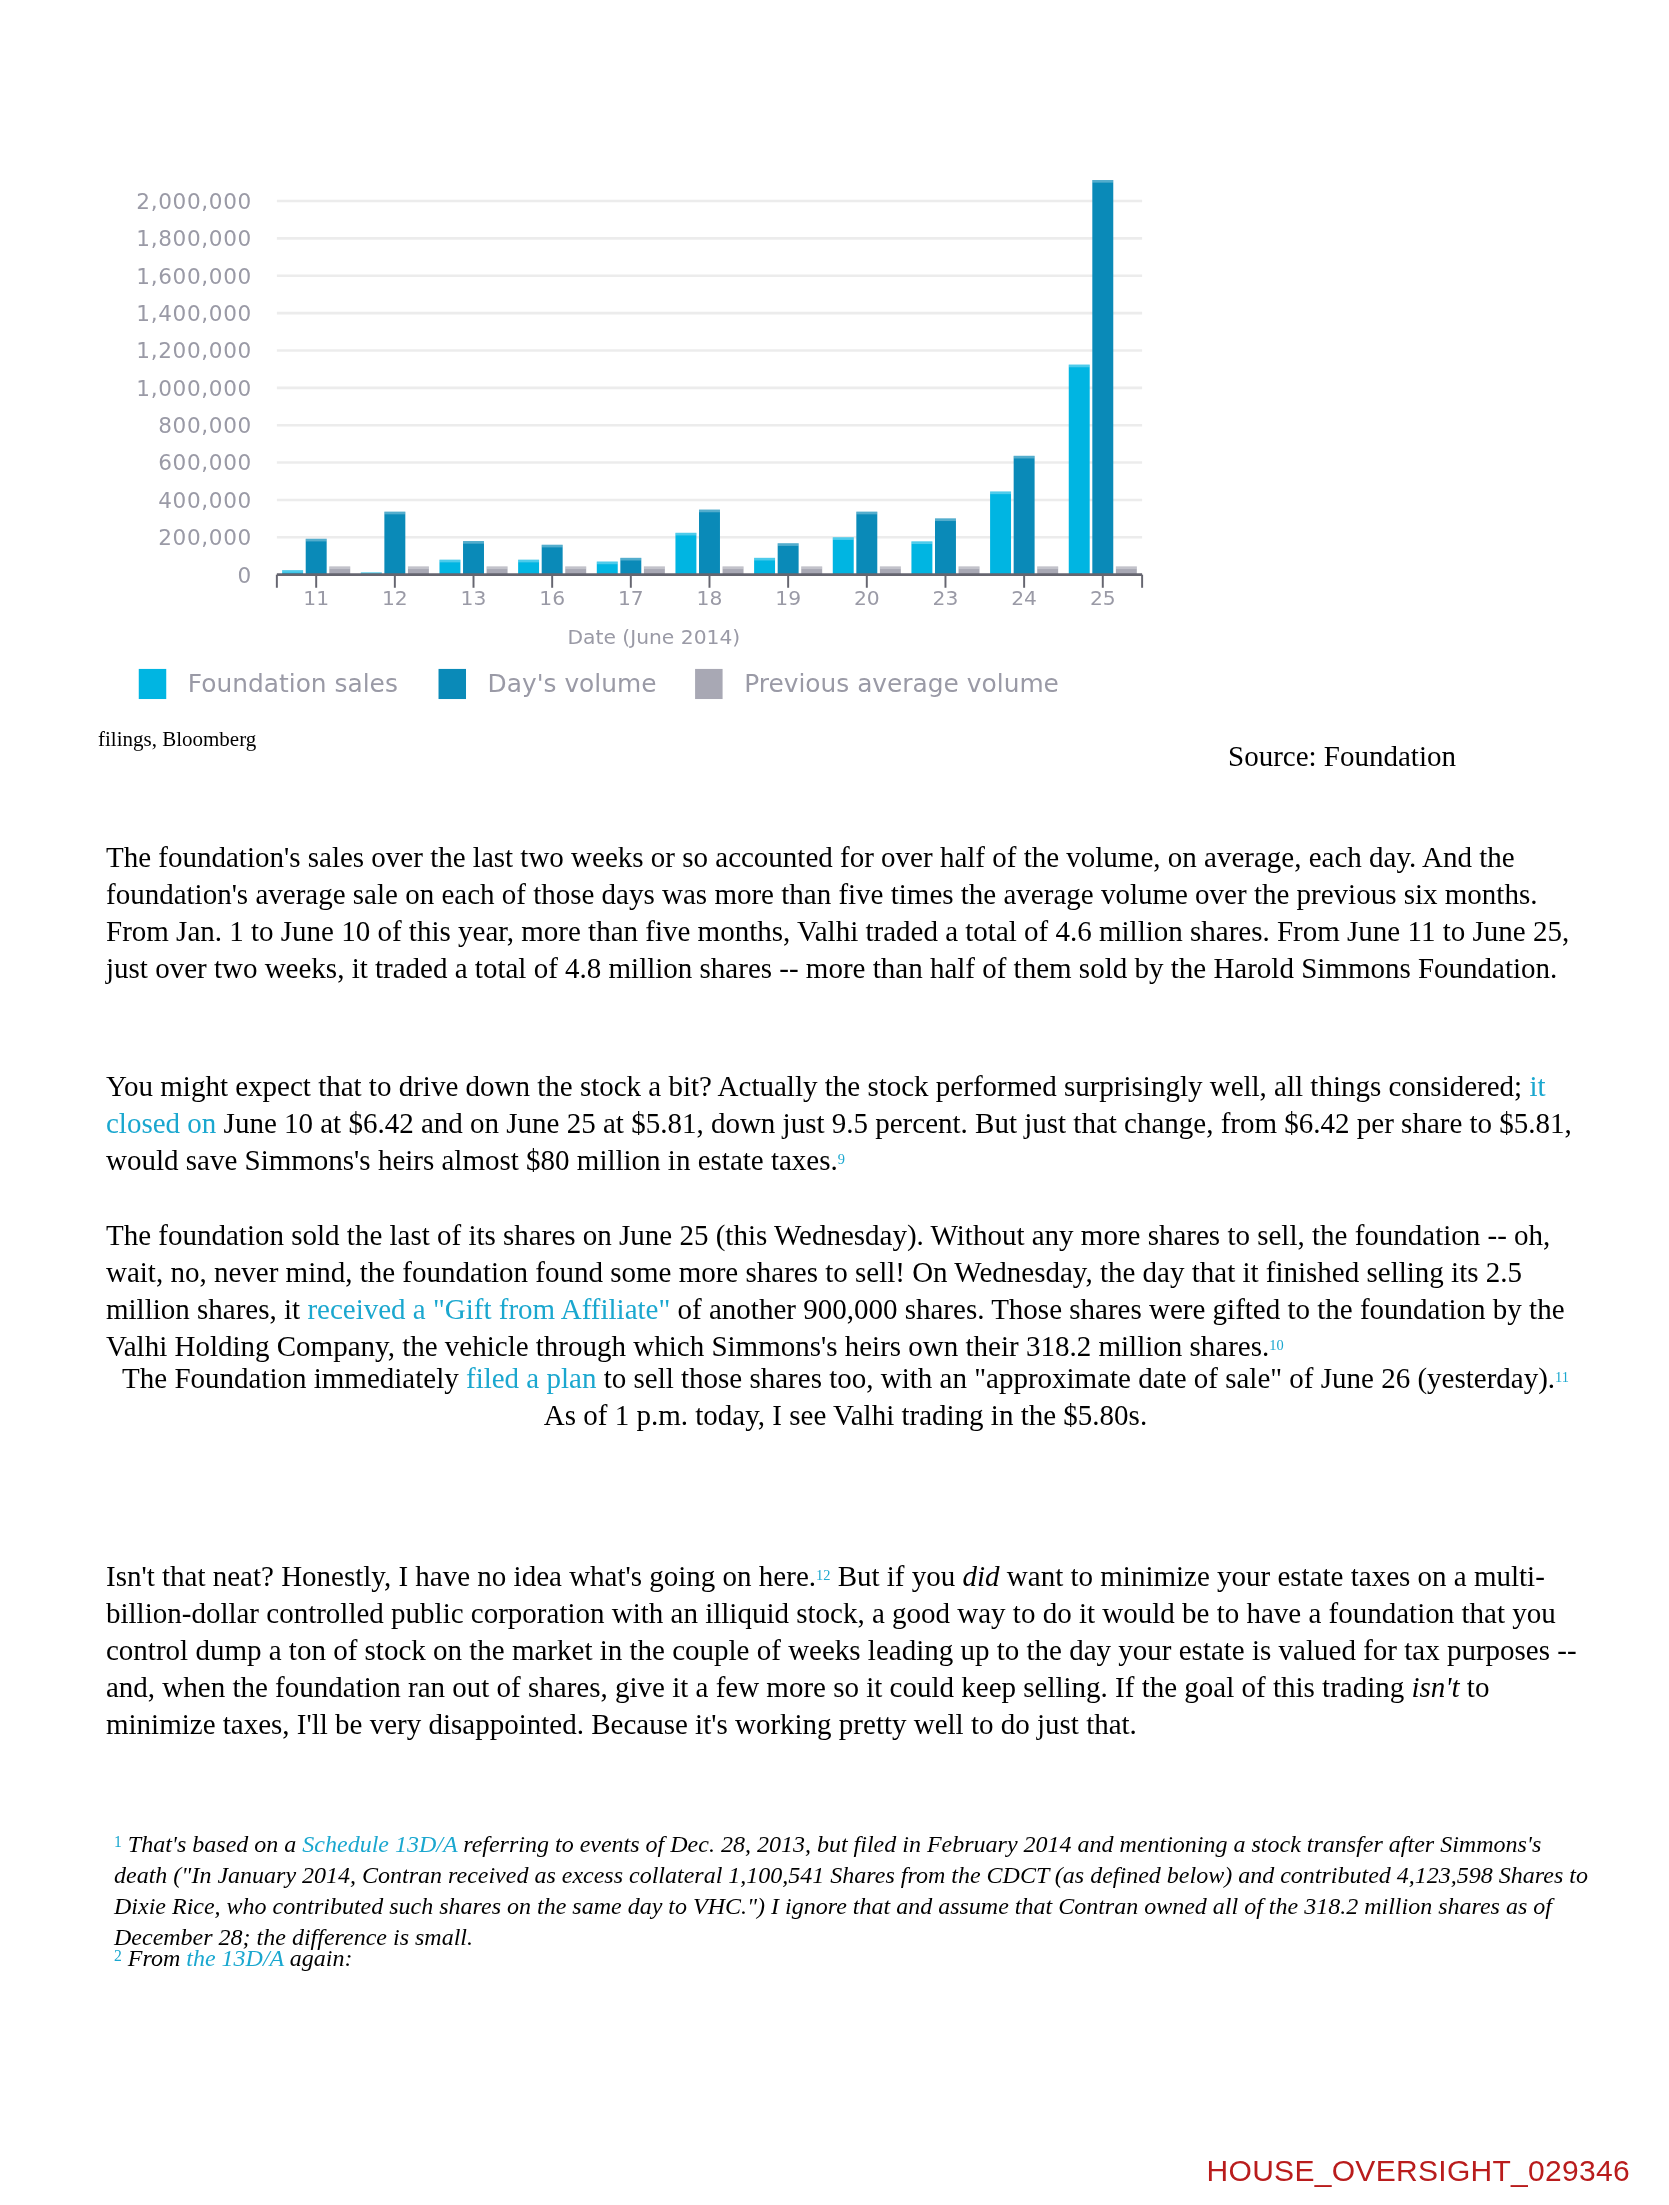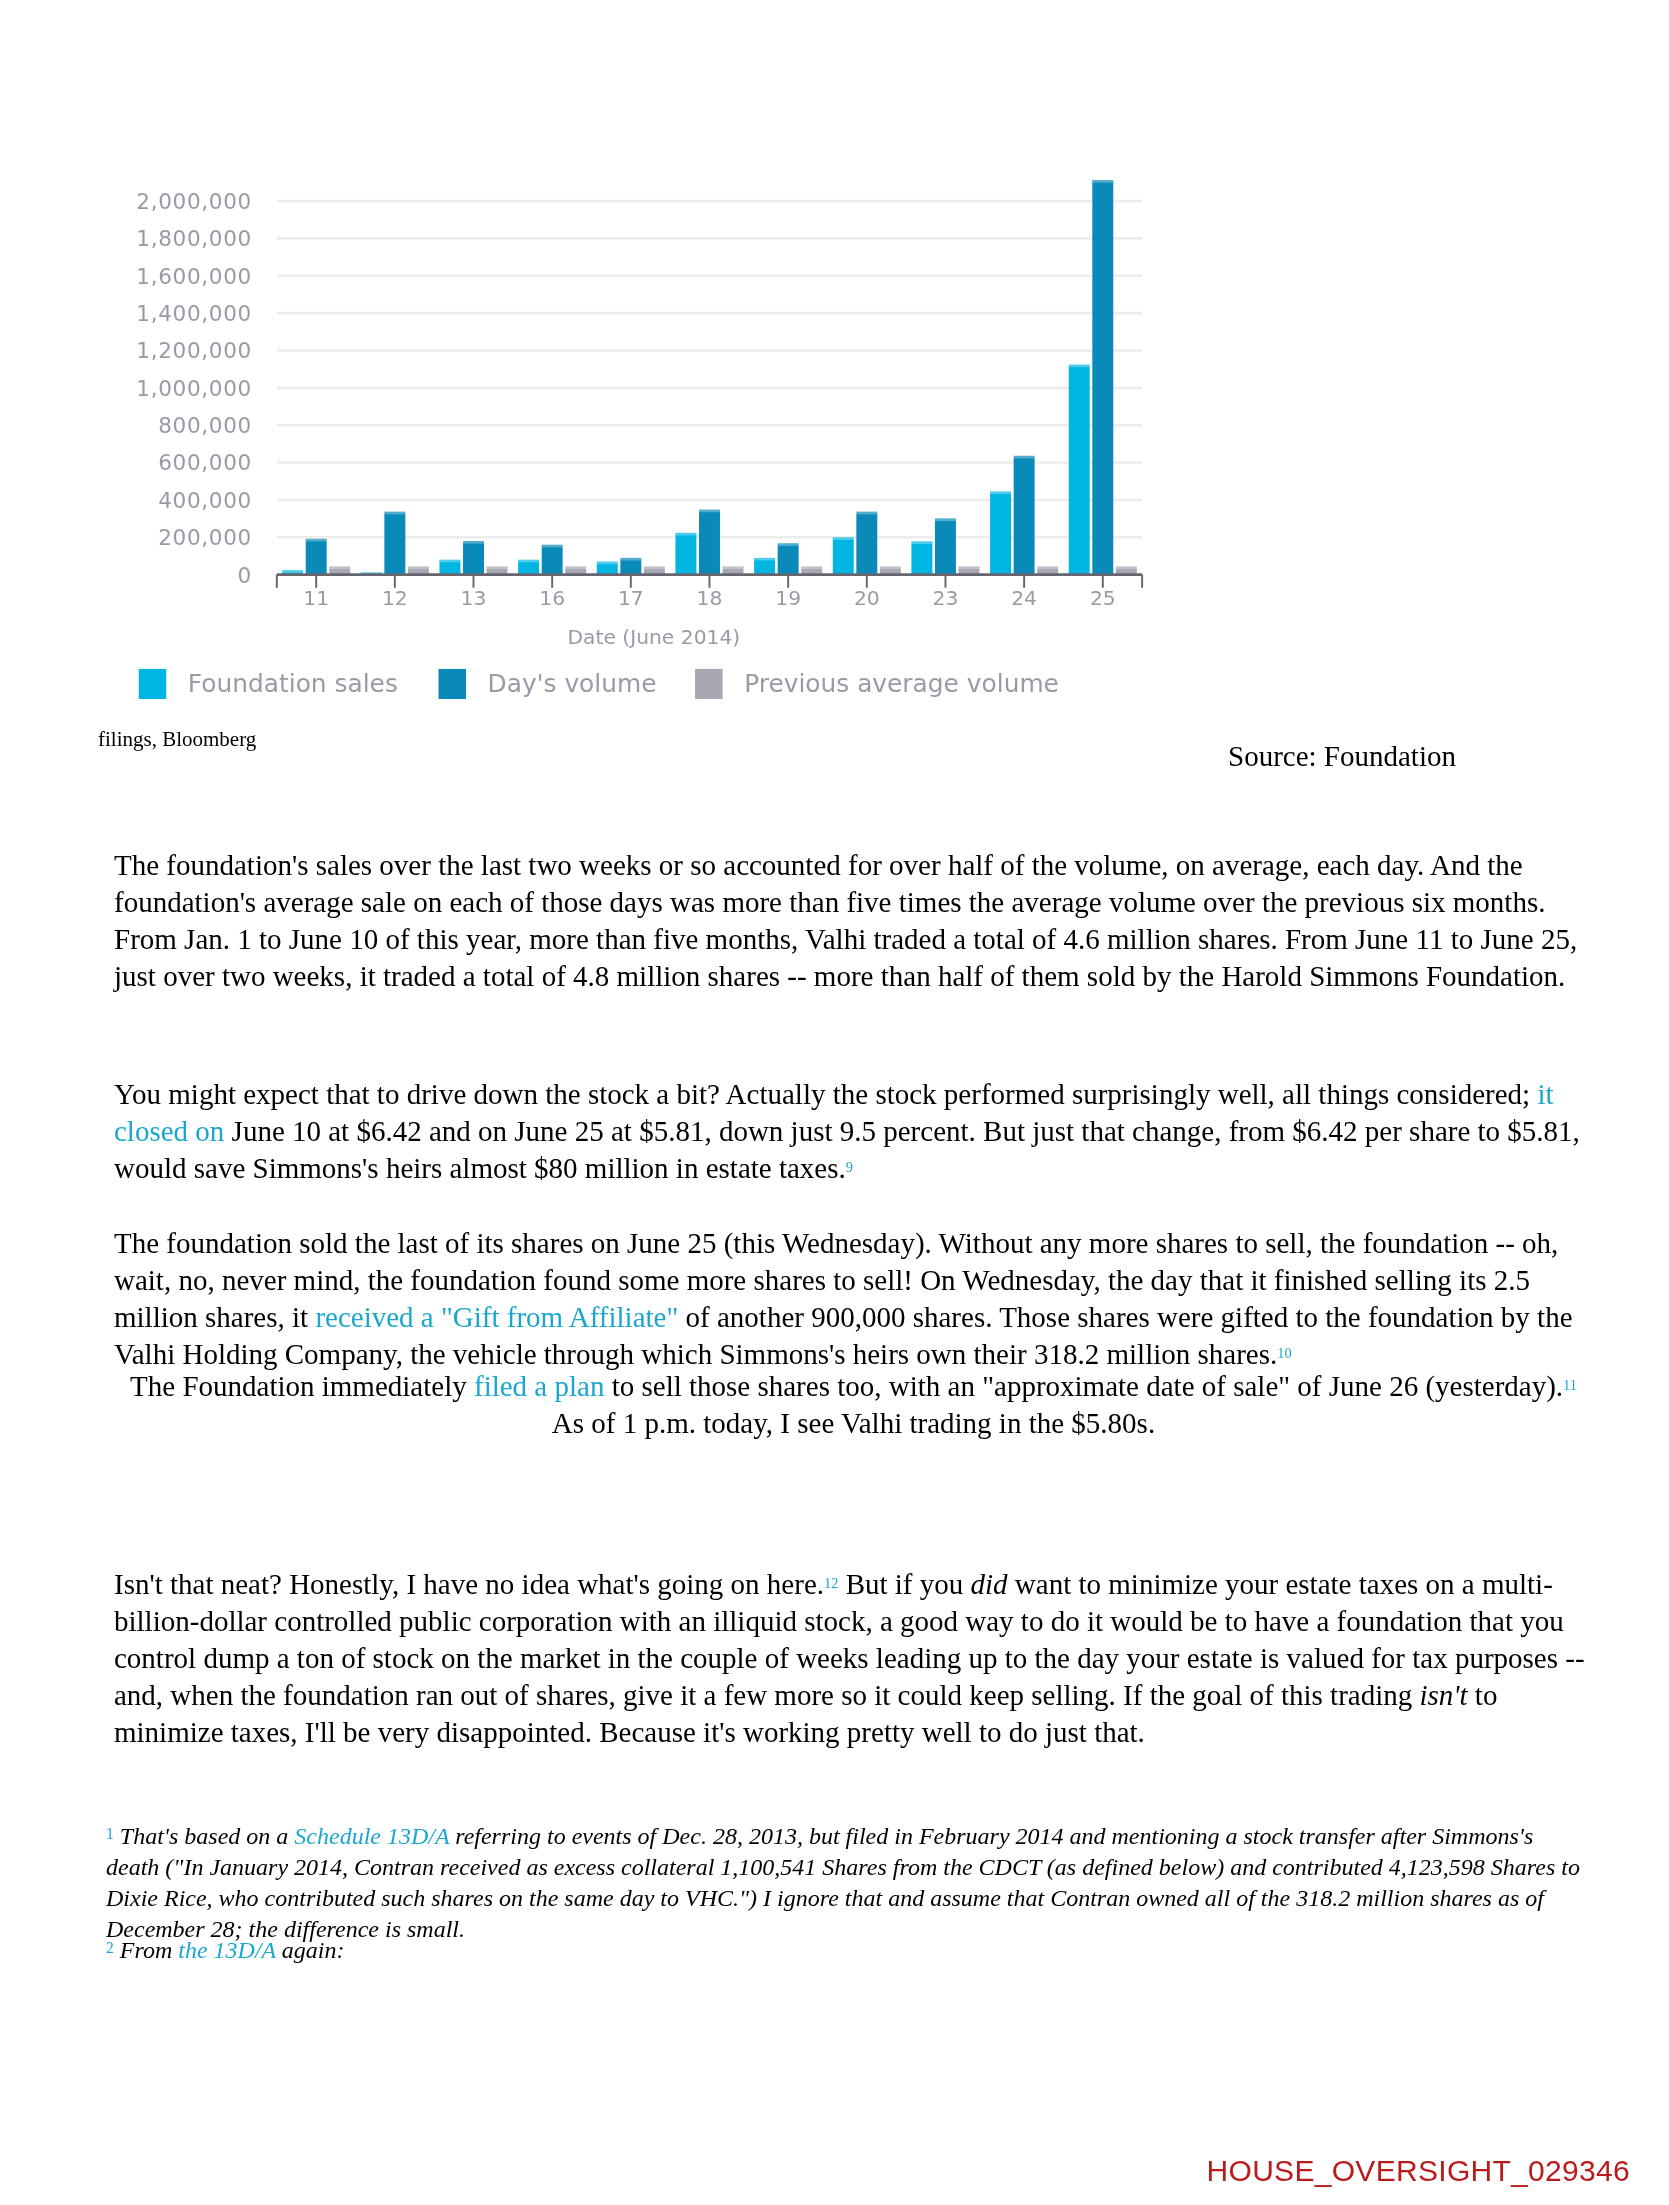--- a/index.html
+++ b/index.html
@@ -6,24 +6,24 @@
   body { width:1669px; height:2205px; position:relative; overflow:hidden; }
   
   #chart { position:absolute; left:0; top:0; width:1669px; height:720px; }
   #chart svg { position:absolute; left:0; top:0; }
   .ylabel { font-family:"DejaVu Sans", sans-serif; font-size:33px; fill:#9a9aa6; letter-spacing:1px; }
   .xlabel { font-family:"DejaVu Sans", sans-serif; font-size:31px; fill:#9a9aa6; }
   .axis-title { font-family:"DejaVu Sans", sans-serif; font-size:31px; fill:#9a9aa6; }
   .legend-text { font-family:"DejaVu Sans", sans-serif; font-size:38px; fill:#9a9aa6; }
   
   .serif { font-family:"Liberation Serif", "DejaVu Serif", serif; color:#000; }
-  .body-p { position:absolute; left:98px; width:1479px; font-size:29px; line-height:37px; margin:16px; }
+  .body-p { position:absolute; left:98px; width:1479px; font-size:29px; line-height:37px; margin:8px; }
   .link { color:#1aa7cf; }
   sup.fn { font-size:14.4px; color:#1aa7cf; vertical-align:top; position:relative; top:-1.3px; }
-  .foot { position:absolute; left:98px; width:1479px; font-size:24px; line-height:31px; font-style:italic; margin:8px; }
+  .foot { position:absolute; left:98px; width:1479px; font-size:24px; line-height:31px; font-style:italic; margin:16px; }
   .foot sup { font-style:normal; font-size:15.7px; color:#1aa7cf; vertical-align:top; position:relative; top:-2.6px; }
   #bates { position:absolute; right:39px; top:2154px; font-family:"Liberation Sans", sans-serif; font-size:30px; color:#b91c1c; letter-spacing:0.3px; }
   #source1 { position:absolute; left:1228px; top:740px; font-size:29px; }
   #source2 { position:absolute; left:98px; top:727px; font-size:21px; }
 </style>
 </head>
 <body>
 
 <div id="chart">
   <svg id="chart-svg" width="1669" height="720" xmlns="http://www.w3.org/2000/svg" viewBox="0 0 2550 1100">

